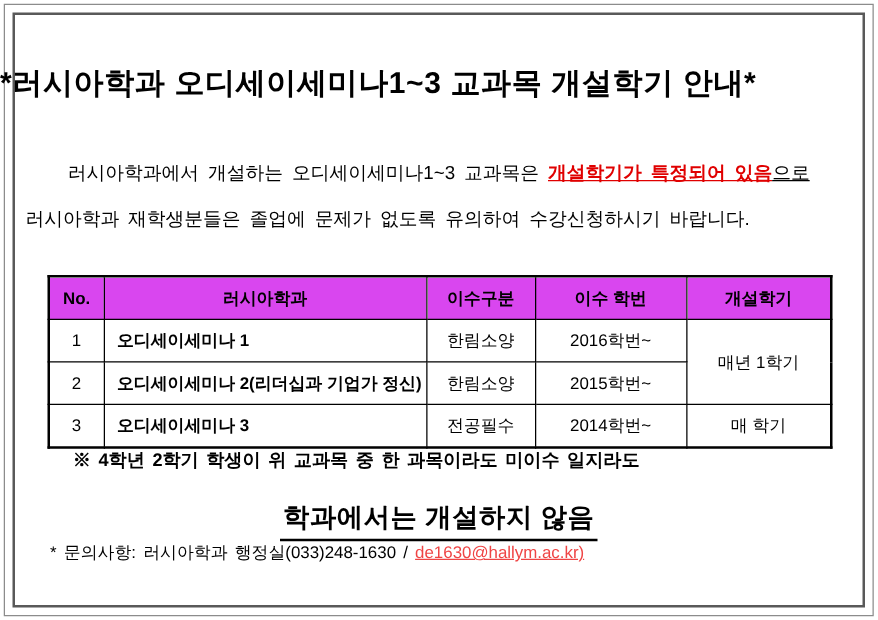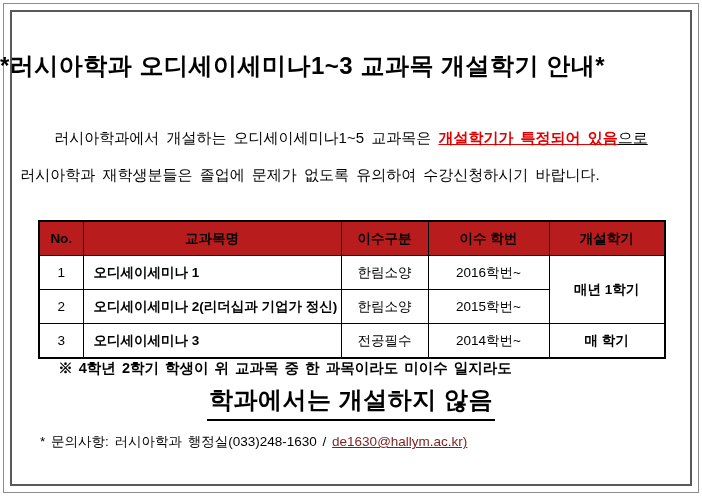--- a/index.html
+++ b/index.html
@@ -76,96 +76,96 @@
   }
   .course-table th, .course-table td {
     border: 1px solid #000000;
     height: 33px;
     text-align: center;
     padding: 0;
     overflow: hidden;
     white-space: nowrap;
   }
   .course-table th {
-    background: #b91c1c;
+    background: #d946ef;
     font-weight: bold;
   }
   .course-table td.cell-name {
     text-align: left;
     padding-left: 10px;
     font-weight: bold;
   }
   .course-table td.cell-semester {
-    font-weight: bold;
+    font-weight: normal;
   }
   .note-line1 {
     position: absolute;
     top: 359px;
     left: 0;
     width: 570px;
     text-align: center;
     font-size: 14.5px;
     font-weight: bold;
     word-spacing: 2px;
     white-space: nowrap;
   }
   .note-line2 {
     position: absolute;
-    top: 384px;
+    top: 400px;
     left: 0;
     width: 702px;
     text-align: center;
-    font-size: 24px;
+    font-size: 21px;
     font-weight: bold;
     letter-spacing: 0.5px;
     white-space: nowrap;
   }
   .note-line2 span {
     display: inline-block;
     border-bottom: 2px solid #000000;
     padding: 0 2px 3px 2px;
   }
   .footer {
     position: absolute;
     top: 433px;
     left: 40px;
     font-size: 13.5px;
     word-spacing: 2px;
     white-space: nowrap;
   }
   .email-link {
-    color: #7f1d1d;
+    color: #ef4444;
     text-decoration: underline;
     cursor: pointer;
   }
 </style>
 </head>
 <body>
 
 <div class="border-outer"></div>
 <div class="border-inner"></div>
 
 <div class="title">*러시아학과 오디세이세미나1~3 교과목 개설학기 안내*</div>
 
-<div class="intro-line1"><span>러시아학과에서 개설하는 오디세이세미나1~5 교과목은 </span><span class="highlight">개설학기가 특정되어 있음</span><span class="u-black">으로</span></div>
+<div class="intro-line1"><span>러시아학과에서 개설하는 오디세이세미나1~3 교과목은 </span><span class="highlight">개설학기가 특정되어 있음</span><span class="u-black">으로</span></div>
 
 <div class="intro-line2">러시아학과 재학생분들은 졸업에 문제가 없도록 유의하여 수강신청하시기 바랍니다.</div>
 
 <table class="course-table">
   <colgroup>
     <col style="width:44px">
     <col style="width:258px">
     <col style="width:87px">
     <col style="width:121px">
     <col style="width:116px">
   </colgroup>
   <thead>
     <tr>
       <th>No.</th>
-      <th>교과목명</th>
+      <th>러시아학과</th>
       <th>이수구분</th>
       <th>이수 학번</th>
       <th>개설학기</th>
     </tr>
   </thead>
   <tbody>
     <tr>
       <td>1</td>
       <td class="cell-name">오디세이세미나 1</td>
       <td>한림소양</td>

